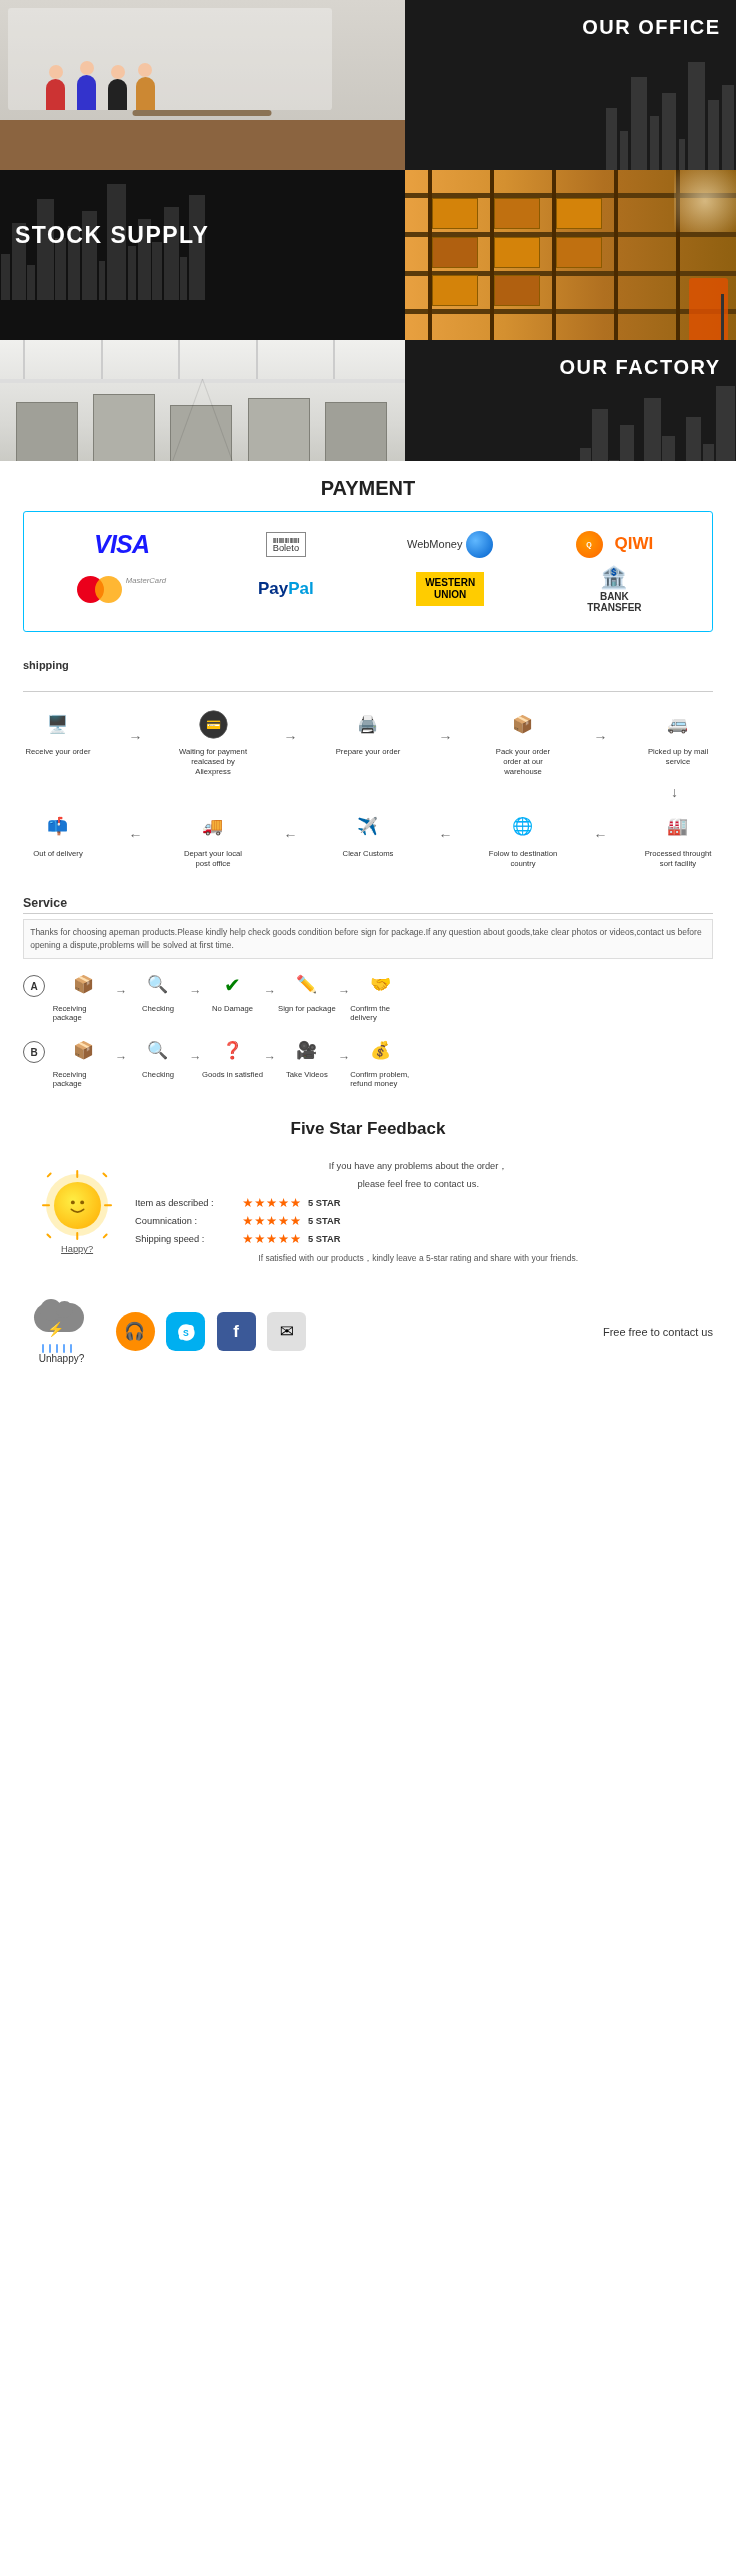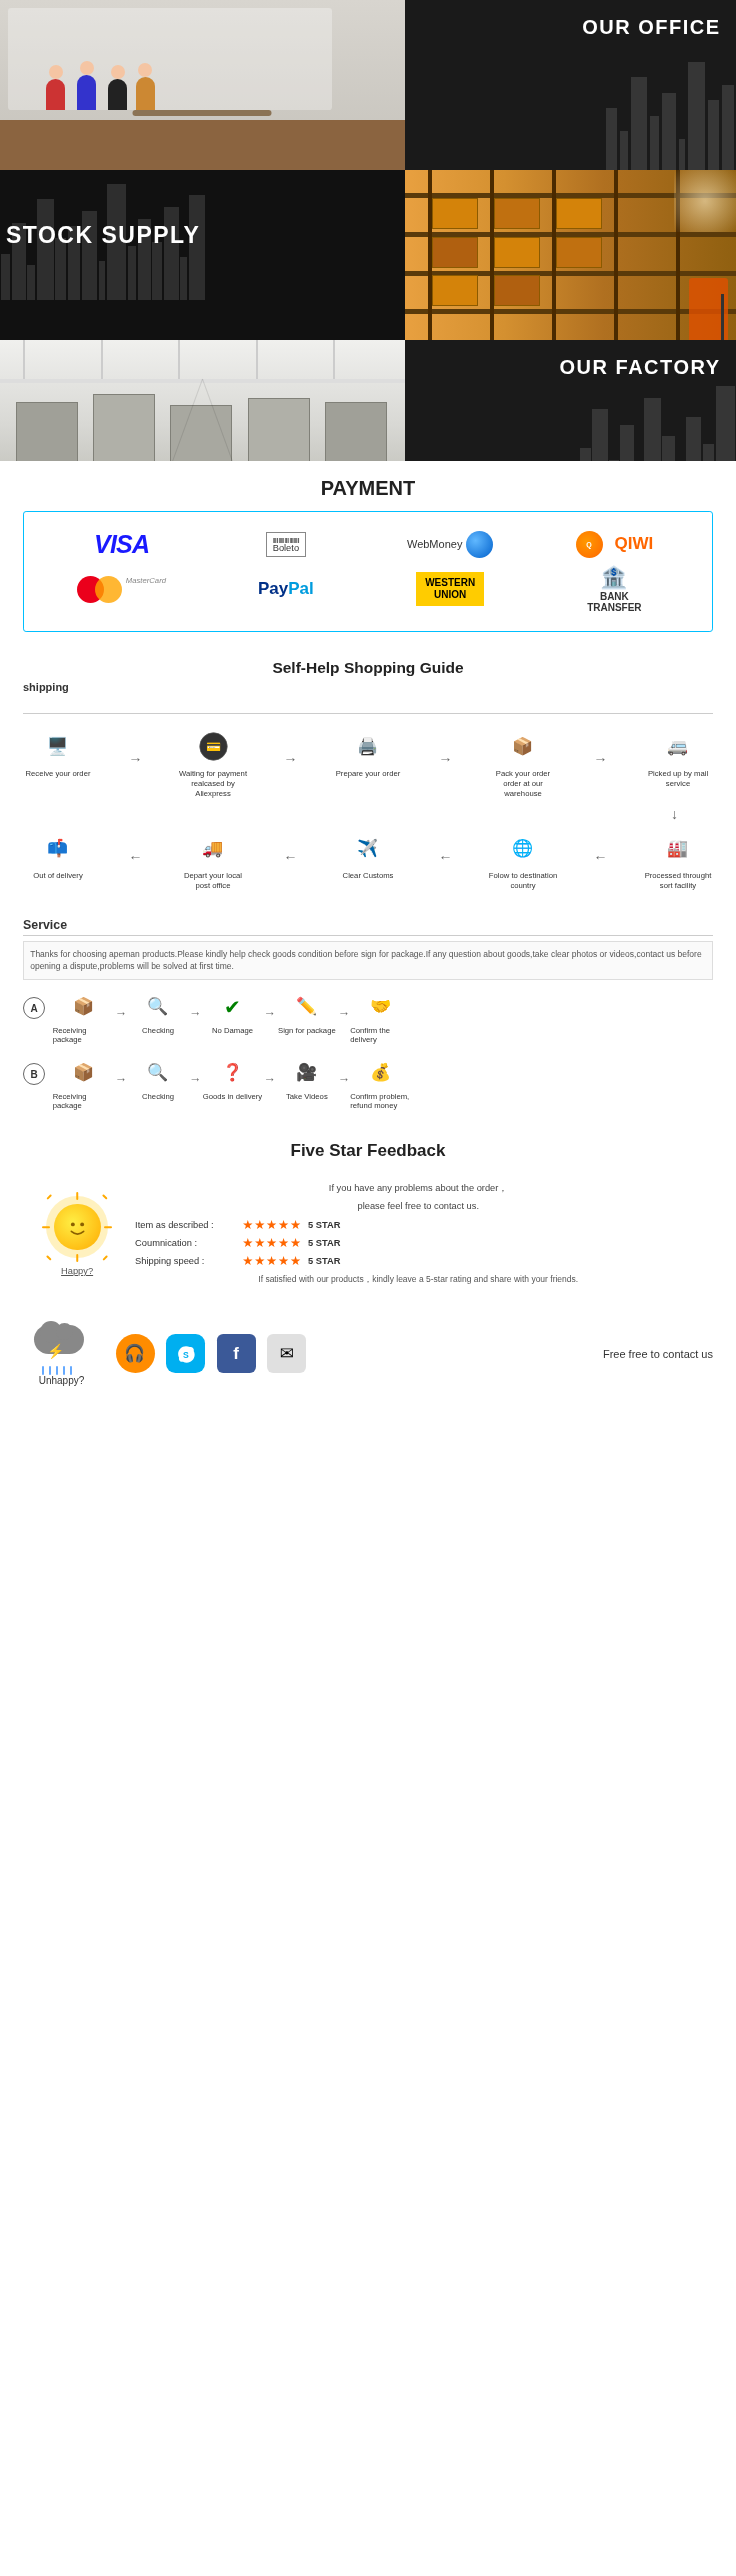--- a/index.html
+++ b/index.html
@@ -198,21 +198,21 @@
         <div style="width:11px;height:70px;background:#fff;margin:0 1.5px;"></div>
         <div style="width:12.4px;height:85px;background:#fff;margin:0 1.5px;"></div>
       </div>
       <span style="color:#fff;font-size:20px;font-weight:bold;letter-spacing:1.5px;z-index:1;">OUR OFFICE</span>
     </div>
   </div>
 </div>
 
 <div class="banner-section">
   <div style="width:100%; height:170px; display:flex; overflow:hidden; position:relative; background:#111;">
-    <div style="width:55%; height:130px; padding:6px; display:flex; align-items:center; position:relative;">
+    <div style="width:55%; height:130px; padding:15px; display:flex; align-items:center; position:relative;">
       <div style="position:absolute;bottom:0;left:0;opacity:0.12;display:flex;align-items:flex-end;">
         <div style="width:9.3px;height:46px;background:#fff;margin:0 0.8px;"></div>
         <div style="width:14px;height:77px;background:#fff;margin:0 0.8px;"></div>
         <div style="width:7.7px;height:35px;background:#fff;margin:0 0.8px;"></div>
         <div style="width:17px;height:101px;background:#fff;margin:0 0.8px;"></div>
         <div style="width:11px;height:62px;background:#fff;margin:0 0.8px;"></div>
         <div style="width:12.4px;height:74px;background:#fff;margin:0 0.8px;"></div>
         <div style="width:15.5px;height:89px;background:#fff;margin:0 0.8px;"></div>
         <div style="width:6.2px;height:39px;background:#fff;margin:0 0.8px;"></div>
         <div style="width:19.4px;height:116px;background:#fff;margin:0 0.8px;"></div>
@@ -353,21 +353,20 @@
         <div class="bank-transfer">
           <div style="font-size:22px;">🏦</div>
           <span class="bank-text">BANK<br>TRANSFER</span>
         </div>
       </div>
     </div>
   </div>
 </div>
 
 <div class="guide-section">
-  <div class="guide-title">Self-Help Shopping Guide</div>
   <div class="guide-subtitle">shipping</div>
 
   <div class="steps-row">
     <div class="step-item">
       <div class="step-icon" style="font-size:17px;">🖥️</div>
       <div class="step-label">Receive your order</div>
     </div>
     <div class="arrow">→</div>
     <div class="step-item">
       <div class="step-icon">
@@ -471,21 +470,21 @@
         <div class="service-step-label">Receiving package</div>
       </div>
       <div class="s-arrow">→</div>
       <div class="service-step">
         <div class="service-icon">🔍</div>
         <div class="service-step-label">Checking</div>
       </div>
       <div class="s-arrow">→</div>
       <div class="service-step">
         <div class="service-icon" style="font-size:17px;">❓</div>
-        <div class="service-step-label">Goods in delivery</div>
+        <div class="service-step-label">Goods in satisfied</div>
       </div>
       <div class="s-arrow">→</div>
       <div class="service-step">
         <div class="service-icon" style="font-size:17px;">🎥</div>
         <div class="service-step-label">Take Videos</div>
       </div>
       <div class="s-arrow">→</div>
       <div class="service-step">
         <div class="service-icon" style="font-size:17px;">💰</div>
         <div class="service-step-label">Confirm problem, refund money</div>

